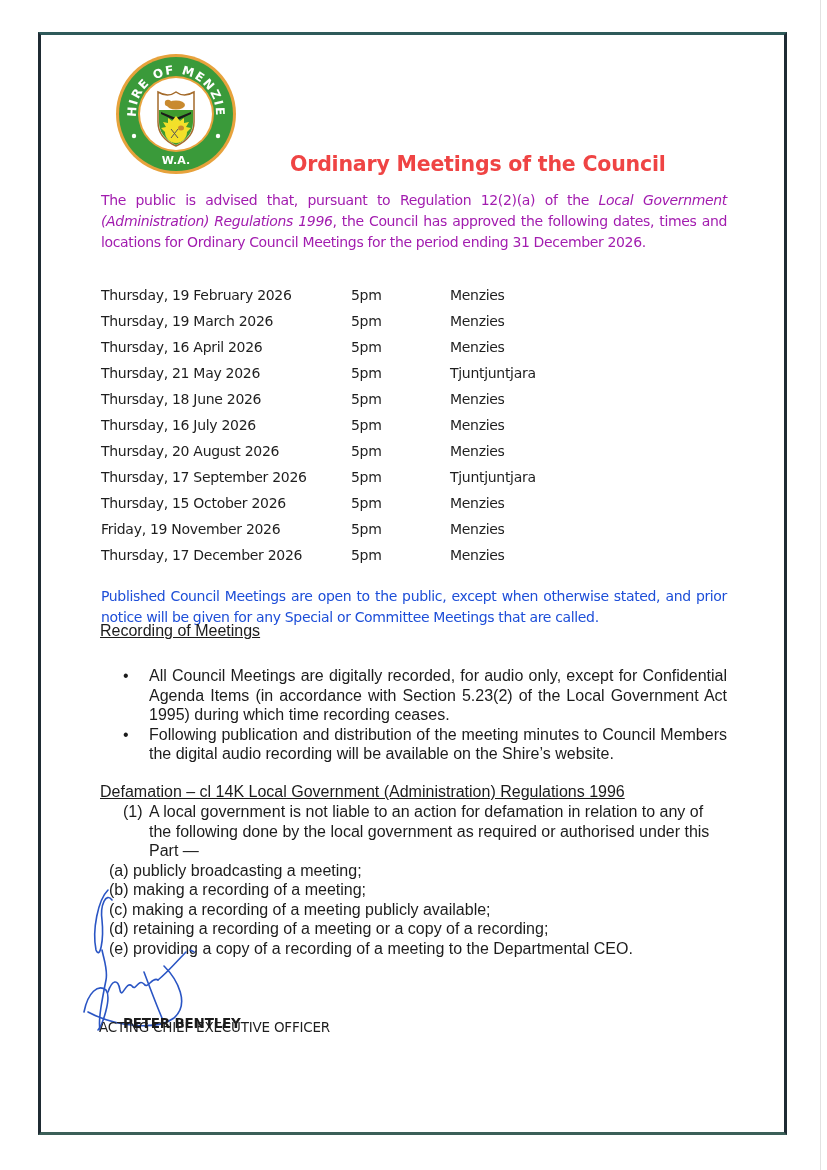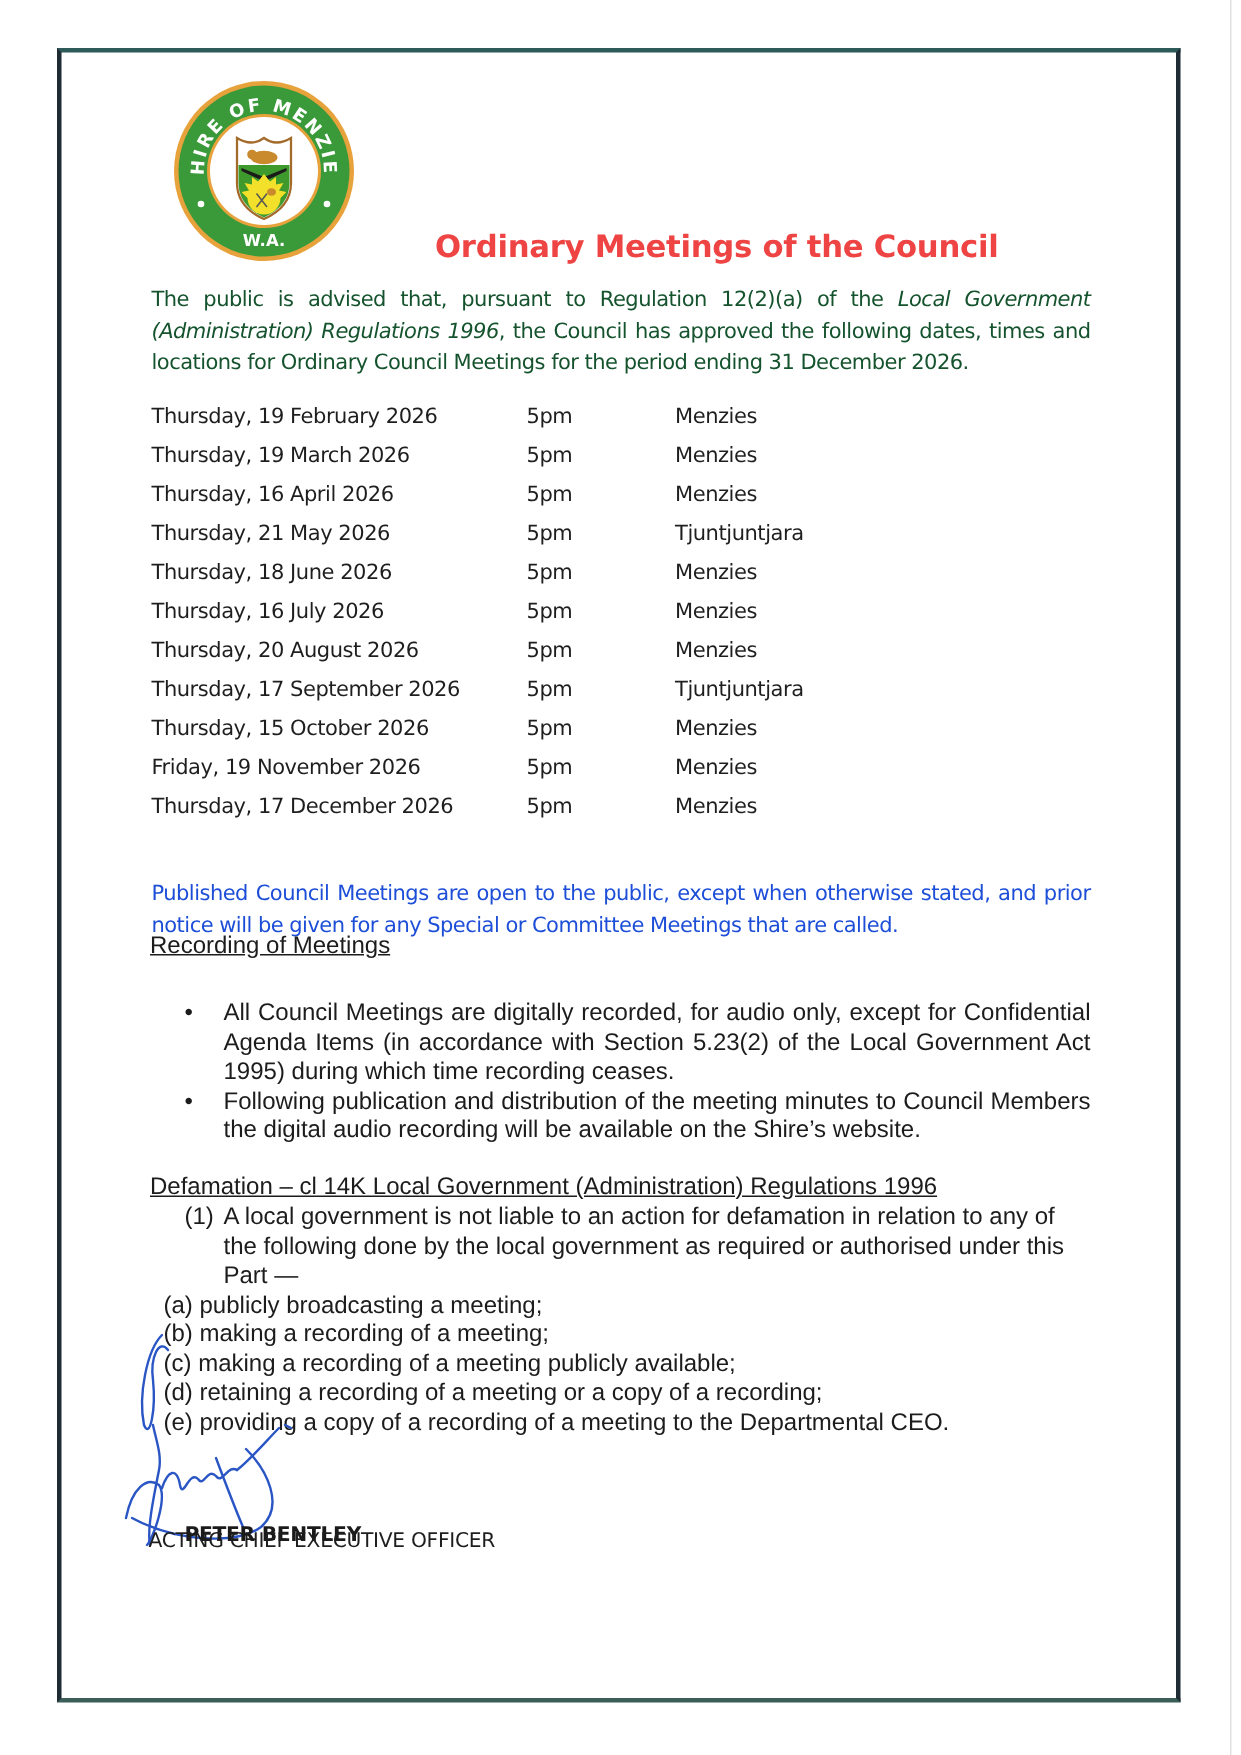--- a/index.html
+++ b/index.html
@@ -1,25 +1,25 @@
 <!DOCTYPE html>
 <html><head>
   <meta charset="utf-8">
   <style>
     html, body { margin: 0; padding: 0; background: #ffffff; }
     body { width: 827px; height: 1170px; position: relative; overflow: hidden; font-family: "Liberation Sans", sans-serif; color: #1c1c1c; }
     .frame { position: absolute; left: 38px; top: 32px; width: 749px; height: 1103px; border: 3px solid #1f2b33; border-top-color: #2f5a5a; border-bottom-color: #3b5f58; box-sizing: border-box; }
     .right-edge { position: absolute; left: 820px; top: 0; width: 1px; height: 1170px; background: #e2e2e2; }
     .logo { position: absolute; left: 114px; top: 52px; width: 124px; height: 124px; }
     .title { position: absolute; left: 290px; top: 108px; font-family: "DejaVu Sans", sans-serif; font-weight: bold; font-size: 20.5px; color: #ef4444; letter-spacing: -0.2px; margin-top: 44px; }
-    .intro { position: absolute; left: 101px; top: 190px; width: 626px; font-family: "DejaVu Sans", sans-serif; font-size: 14px; line-height: 21px; text-align: justify; color: #14532d; letter-spacing: -0.35px; }
+    .intro { position: absolute; left: 101px; top: 190px; width: 626px; font-family: "DejaVu Sans", sans-serif; font-size: 14px; line-height: 21px; text-align: justify; color: #a21caf; letter-spacing: -0.35px; }
     .intro i { font-style: italic; }
     .schedule { position: absolute; left: 101px; top: 270px; font-family: "DejaVu Sans", sans-serif; font-size: 14px; color: #1e1e1e; letter-spacing: -0.3px; }
     .row { position: relative; height: 26px; }
-    .row span { position: absolute; top: 0; white-space: nowrap; }
+    .row span { position: absolute; top: 17px; white-space: nowrap; }
     .c-date { left: 0; }
     .c-time { left: 250px; }
     .c-loc { left: 349px; }
     .open-notice { position: absolute; left: 101px; top: 586px; width: 626px; font-family: "DejaVu Sans", sans-serif; font-size: 14px; line-height: 21px; color: #1d4ed8; letter-spacing: -0.35px; text-align: justify; }
     .heading-u { position: absolute; left: 100px; font-family: "Liberation Sans", sans-serif; font-size: 16px; text-decoration: underline; color: #1c1c1c; }
     .rec-heading { top: 622px; }
     .bullets { position: absolute; left: 117px; top: 666px; width: 610px; margin: 0; padding: 0; list-style: none; font-family: "Liberation Sans", sans-serif; font-size: 16px; line-height: 19.5px; color: #1c1c1c; }
     .bullets li { position: relative; padding-left: 32px; text-align: justify; margin-bottom: 0; }
     .bullets .bullet { position: absolute; left: 6px; top: 0; }
     .def-heading { top: 783px; }

